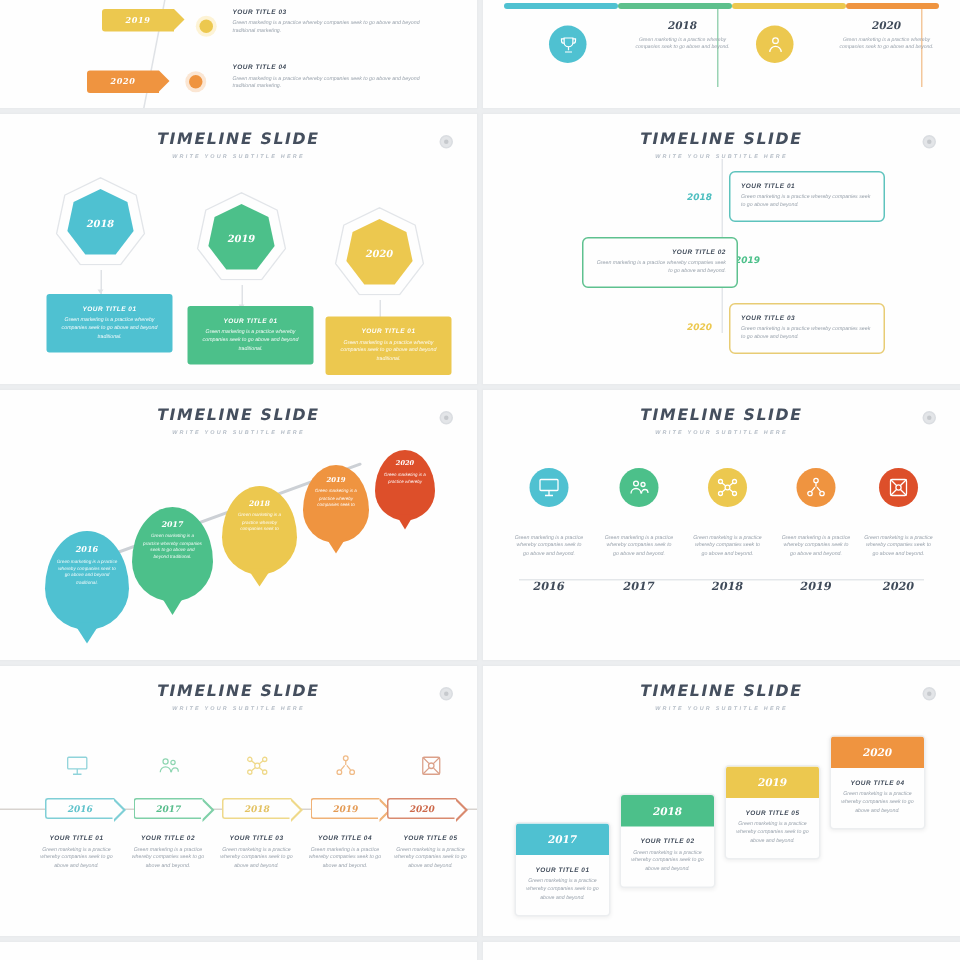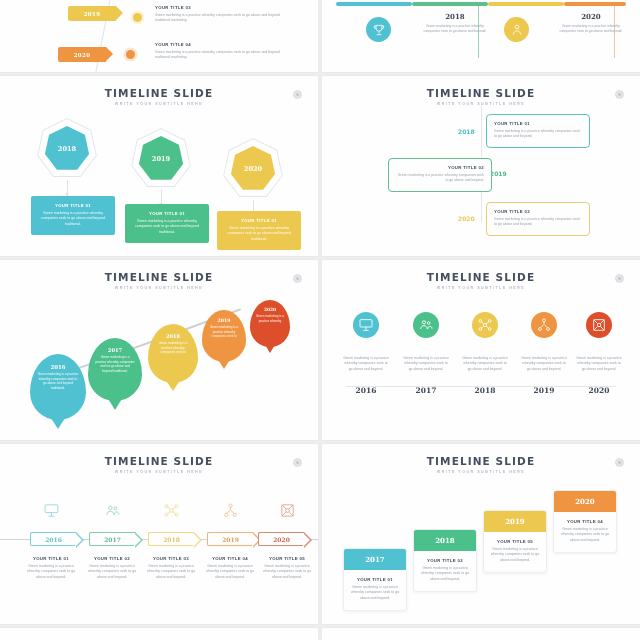--- a/index.html
+++ b/index.html
@@ -15,20 +15,21 @@
     grid-template-columns:318px 318px;
     grid-template-rows:72px 180px 180px 180px 28px;
     column-gap:4px;row-gap:4px;
     align-content:start;
   }
   .slide{
     background:#fefefe;
     position:relative;
     overflow:hidden;
     box-shadow:0 0 0 1px rgba(0,0,0,0.012);
+    font-style:italic;
   }
   
   .hdr{position:absolute;left:0;right:0;top:11px;text-align:center;pointer-events:none;}
   .hdr .t{
     font-size:10.5px;font-weight:700;letter-spacing:1.1px;color:#454f5e;
     font-family:"DejaVu Sans", sans-serif;
   }
   .hdr .s{
     font-size:3.6px;font-weight:700;letter-spacing:1.5px;color:#b4bcc6;margin-top:3px;
   }

